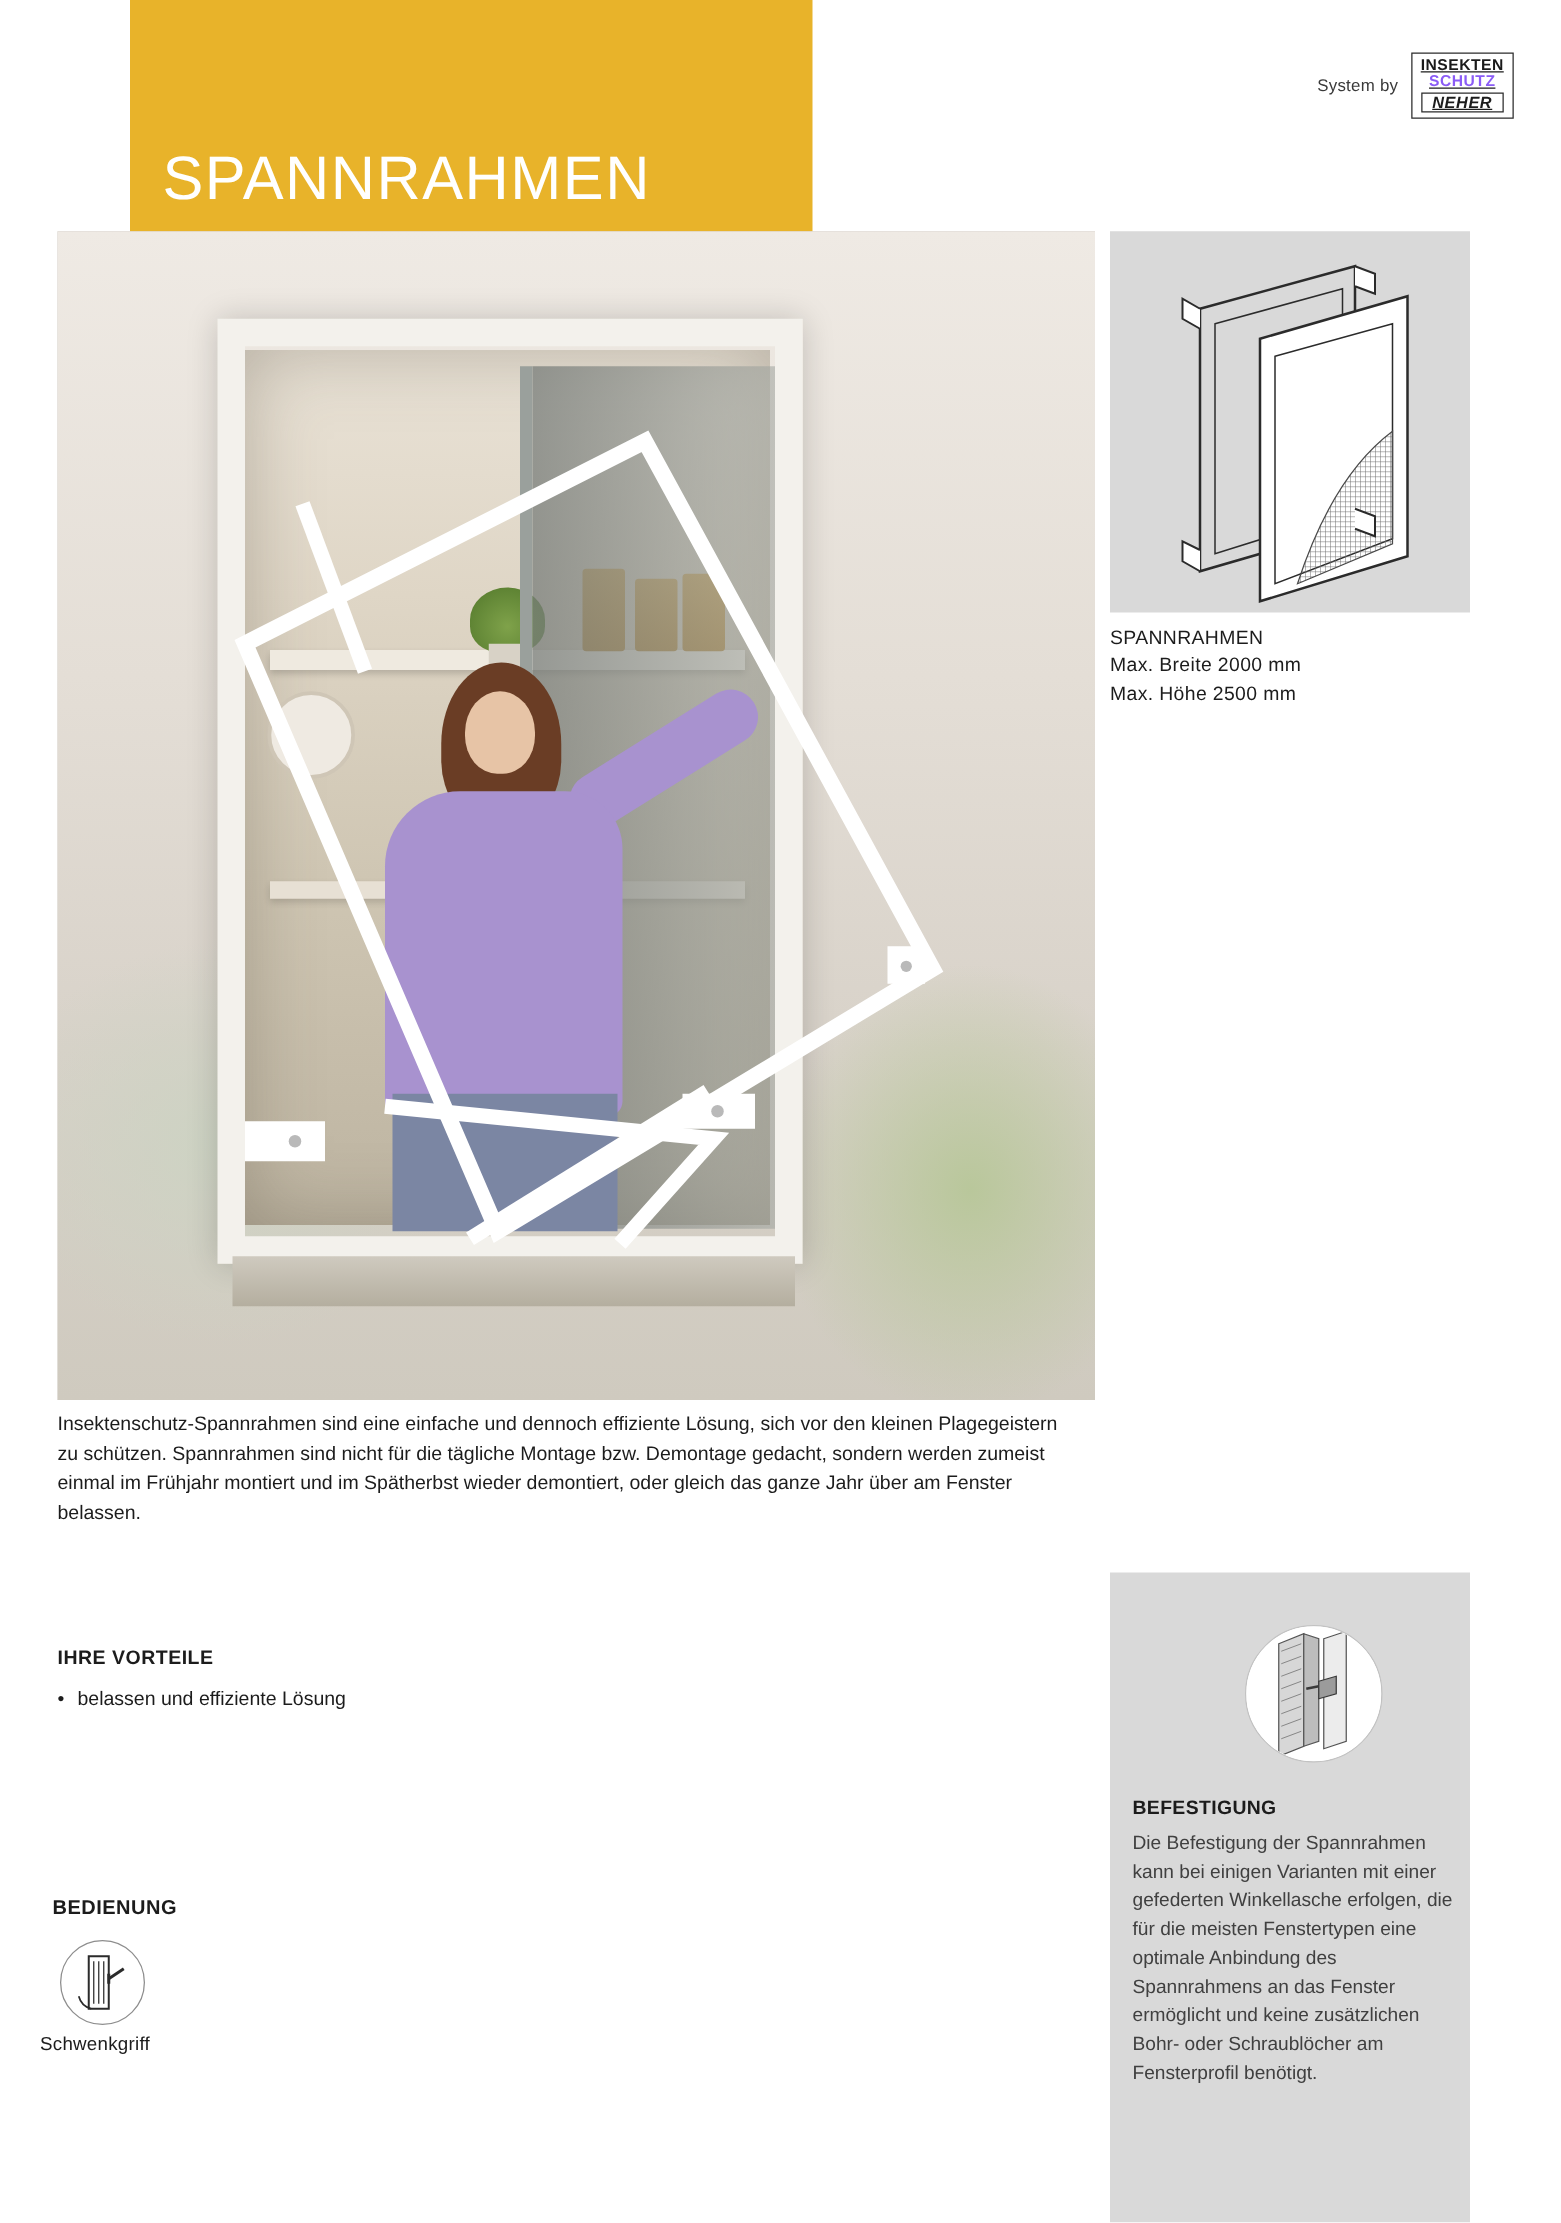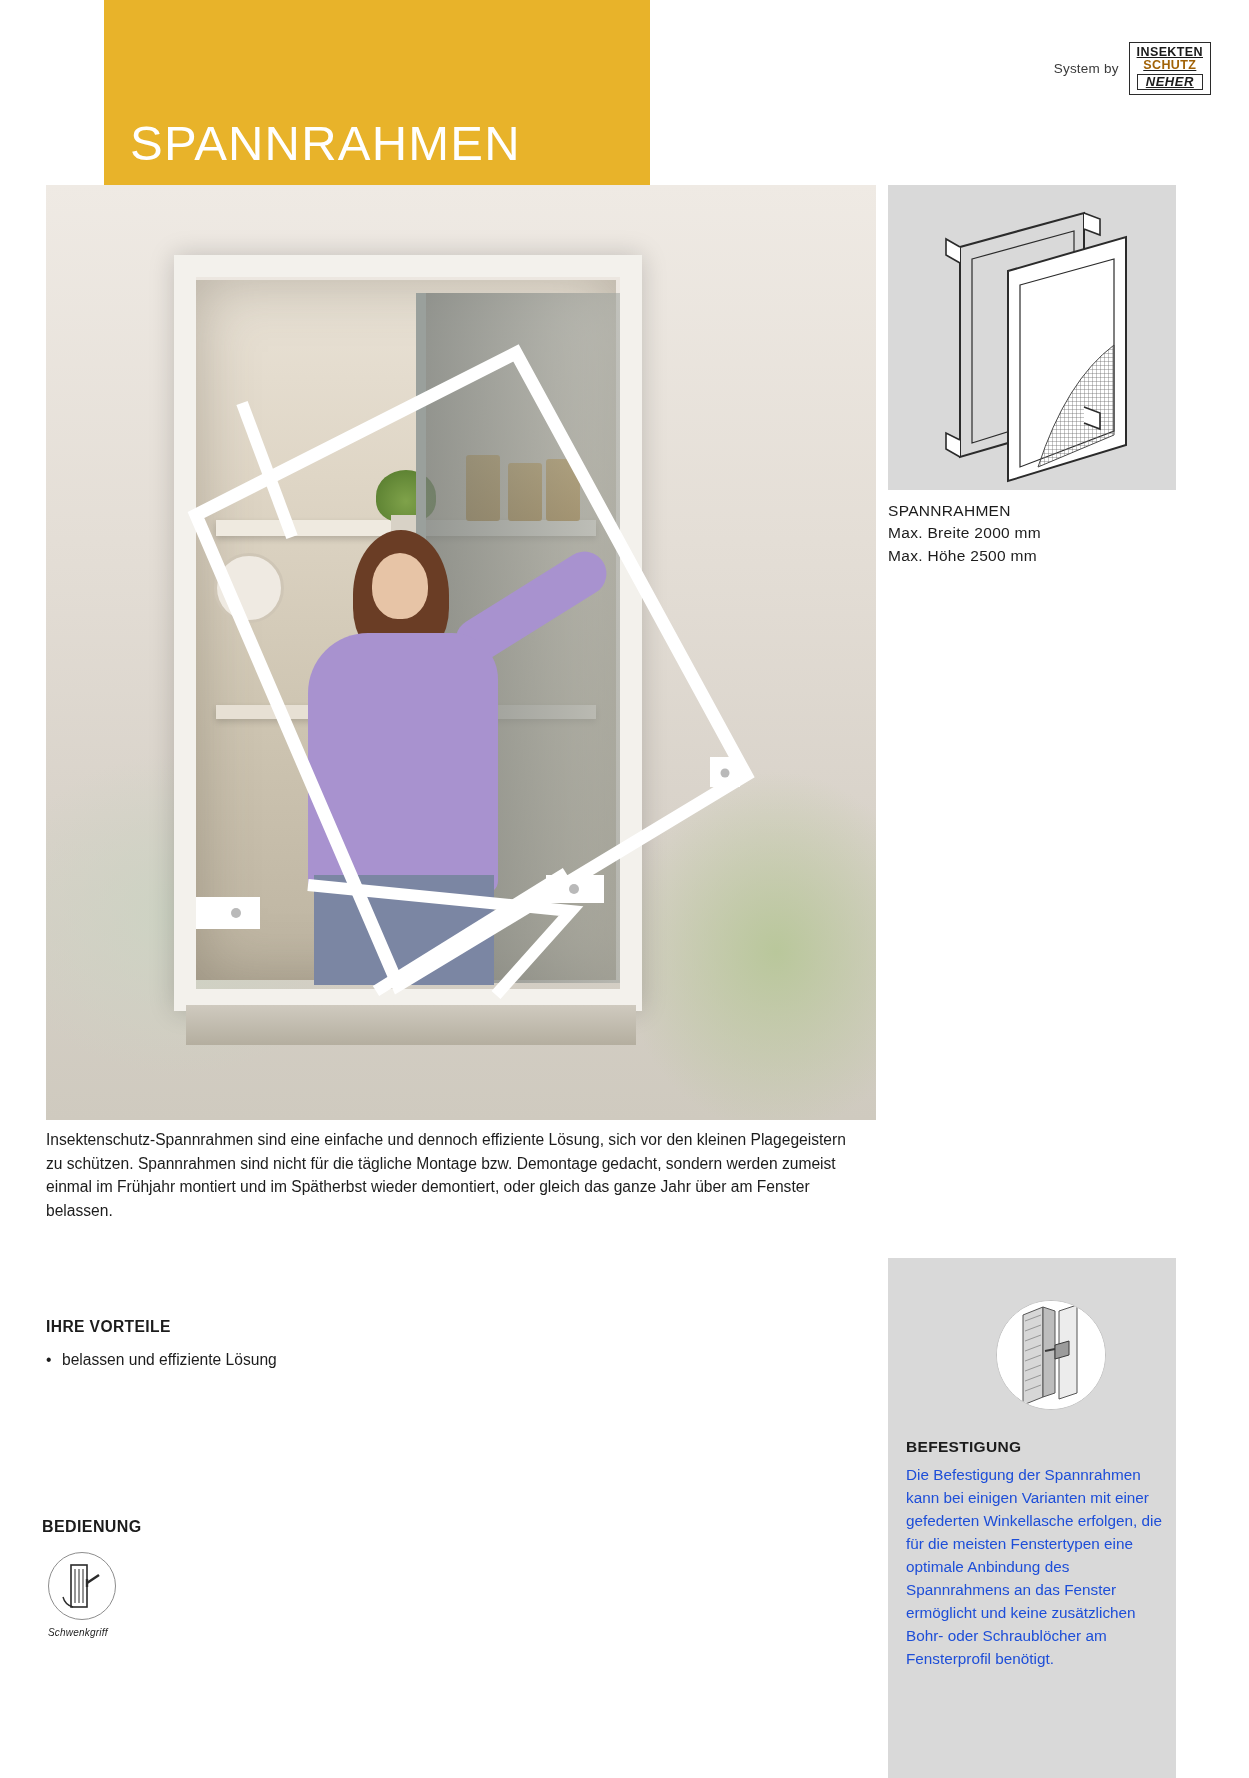--- a/index.html
+++ b/index.html
@@ -61,21 +61,21 @@
     font-size: 12.5px;
     font-weight: 700;
     letter-spacing: .4px;
     color: #1a1a1a;
     display: block;
   }
   .brand-logo .l2 {
     font-size: 12.5px;
     font-weight: 700;
     letter-spacing: .4px;
-    color: #a16207;
+    color: #8b5cf6;
     display: block;
   }
   .brand-logo .neher {
     margin-top: 2px;
     border: 1px solid #2b2b2b;
     font-size: 13px;
     font-weight: 700;
     font-style: italic;
     letter-spacing: .5px;
     padding: 0 4px;
@@ -328,26 +328,25 @@
     left: 48px;
     top: 1552px;
     width: 66px;
     height: 66px;
     border-radius: 50%;
     border: 1.4px solid #8d8d8d;
     background: #ffffff;
   }
   .bed-icon-label {
     position: absolute;
-    left: 48px;
+    left: 32px;
     top: 1627px;
-    font-size: 10px;
+    font-size: 15px;
     color: #1c1c1c;
     letter-spacing: .2px;
-    font-style: italic;
   }
 
   
   .fix-panel {
     position: absolute;
     left: 888px;
     top: 1258px;
     width: 288px;
     height: 520px;
     background: #d9d9d9;
@@ -371,21 +370,21 @@
     font-weight: 700;
     letter-spacing: .3px;
   }
   .fix-text {
     position: absolute;
     left: 906px;
     top: 1464px;
     width: 258px;
     font-size: 15.3px;
     line-height: 1.5;
-    color: #1d4ed8;
+    color: #404040;
   }
 </style>
 </head>
 <body>
 
 <div class="banner"></div>
 <div class="banner-title">SPANNRAHMEN</div>
 
 <div class="brand">
   <span class="brand-sysby">System by</span>

